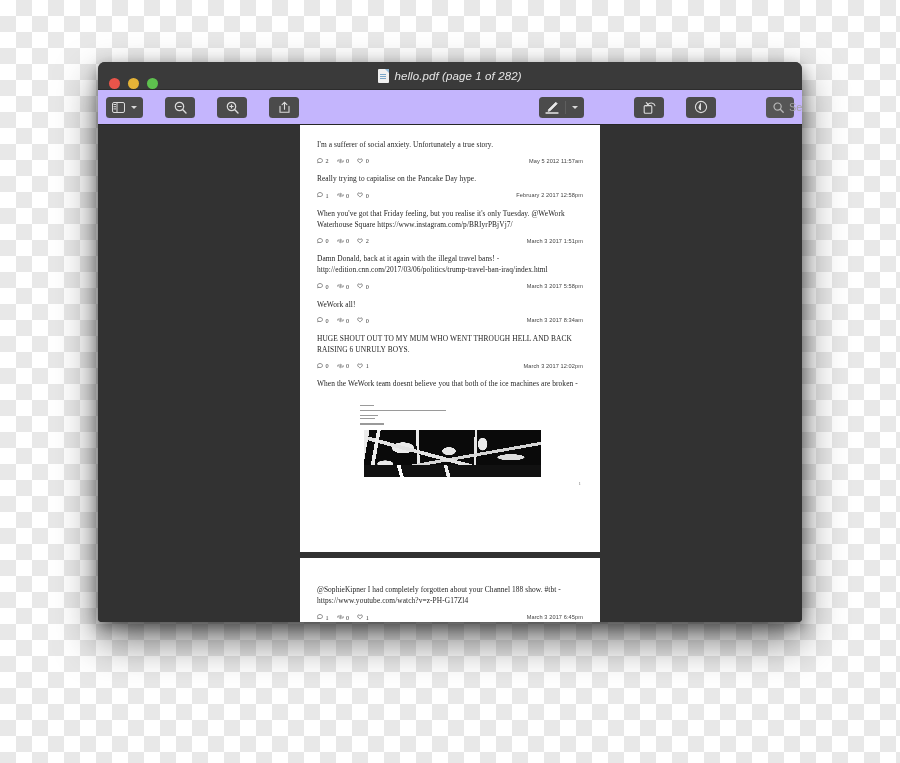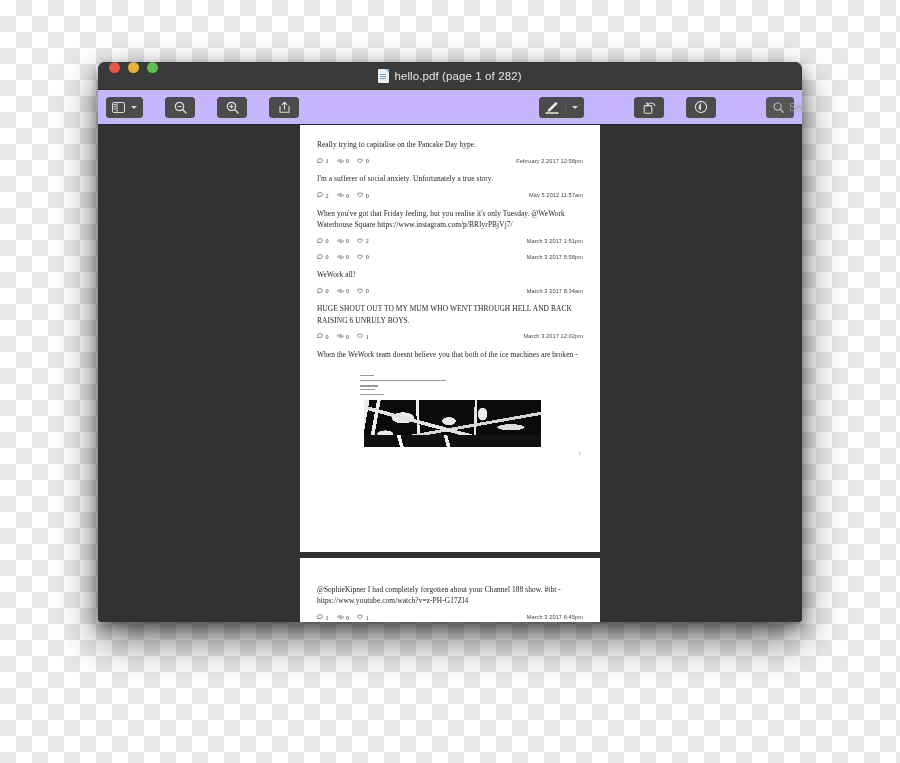--- a/index.html
+++ b/index.html
@@ -29,22 +29,23 @@
     box-shadow:0 18px 42px rgba(0,0,0,0.55), 0 5px 14px rgba(0,0,0,0.4);
     overflow:hidden;
     display:flex;flex-direction:column;
   }
   
   #titlebar{
     height:27px;
     background:#3a3a3a;
     position:relative;
     flex:0 0 auto;
-    display:flex;align-items:flex-start;
+    display:flex;align-items:flex-end;
     border-bottom:1px solid #2c2c2c;
+    font-style:italic;
   }
   .lights{display:flex;gap:8px;padding-left:11px;align-items:center;}
   .light{width:11px;height:11px;border-radius:50%;}
   .l-close{background:#e8544a;}
   .l-min{background:#e5b337;}
   .l-max{background:#5ec14e;}
   .title-wrap{
     position:absolute;left:0;right:0;top:0;bottom:0;
     display:flex;align-items:center;justify-content:center;
     gap:5px;pointer-events:none;
@@ -311,20 +312,50 @@
     </div>
 
   </div>
 
   <div id="content">
     <div id="pages">
 
       <div class="page" id="page1">
 
         <div class="tweet">
+          <p class="tweet-text">I'm a sufferer of social anxiety. Unfortunately a true story.</p>
+          <div class="meta-row">
+            <div class="stats">
+              <span class="stat">
+                <svg width="6" height="6" viewBox="0 0 8 8">
+                    <path d="M4 0.7 C6 0.7 7.3 1.9 7.3 3.4 C7.3 4.9 6 6.1 4 6.1 C3.4 6.1 2.9 6 2.4 5.8 L0.9 6.5 L1.4 5.2 C0.9 4.7 0.7 4.1 0.7 3.4 C0.7 1.9 2 0.7 4 0.7 Z" fill="none" stroke="#444" stroke-width="0.8"></path>
+                  </svg>
+                <span class="stat-num">2</span>
+              </span>
+              <span class="stat">
+                <svg width="7" height="6" viewBox="0 0 10 8">
+                    <path d="M1.2 5.2 V2.6 H6.2" fill="none" stroke="#444" stroke-width="0.8"></path>
+                    <path d="M4.9 1.4 L6.4 2.6 L4.9 3.8" fill="none" stroke="#444" stroke-width="0.8" stroke-linejoin="round"></path>
+                    <path d="M8.8 2.8 V5.4 H3.8" fill="none" stroke="#444" stroke-width="0.8"></path>
+                    <path d="M5.1 4.2 L3.6 5.4 L5.1 6.6" fill="none" stroke="#444" stroke-width="0.8" stroke-linejoin="round"></path>
+                  </svg>
+                <span class="stat-num">0</span>
+              </span>
+              <span class="stat">
+                <svg width="6" height="6" viewBox="0 0 8 8">
+                    <path d="M4 6.6 C4 6.6 0.8 4.6 0.8 2.8 C0.8 1.8 1.6 1.1 2.4 1.1 C3.1 1.1 3.7 1.6 4 2.1 C4.3 1.6 4.9 1.1 5.6 1.1 C6.4 1.1 7.2 1.8 7.2 2.8 C7.2 4.6 4 6.6 4 6.6 Z" fill="none" stroke="#444" stroke-width="0.8"></path>
+                  </svg>
+                <span class="stat-num">0</span>
+              </span>
+            </div>
+            <span class="timestamp">May 5 2012 11:57am</span>
+          </div>
+        </div>
+
+        <div class="tweet">
           <p class="tweet-text">Really trying to capitalise on the Pancake Day hype.</p>
           <div class="meta-row">
             <div class="stats">
               <span class="stat">
                 <svg width="6" height="6" viewBox="0 0 8 8">
                     <path d="M4 0.7 C6 0.7 7.3 1.9 7.3 3.4 C7.3 4.9 6 6.1 4 6.1 C3.4 6.1 2.9 6 2.4 5.8 L0.9 6.5 L1.4 5.2 C0.9 4.7 0.7 4.1 0.7 3.4 C0.7 1.9 2 0.7 4 0.7 Z" fill="none" stroke="#444" stroke-width="0.8"></path>
                   </svg>
                 <span class="stat-num">1</span>
               </span>
               <span class="stat">
@@ -341,80 +372,51 @@
                     <path d="M4 6.6 C4 6.6 0.8 4.6 0.8 2.8 C0.8 1.8 1.6 1.1 2.4 1.1 C3.1 1.1 3.7 1.6 4 2.1 C4.3 1.6 4.9 1.1 5.6 1.1 C6.4 1.1 7.2 1.8 7.2 2.8 C7.2 4.6 4 6.6 4 6.6 Z" fill="none" stroke="#444" stroke-width="0.8"></path>
                   </svg>
                 <span class="stat-num">0</span>
               </span>
             </div>
             <span class="timestamp">February 2 2017 12:58pm</span>
           </div>
         </div>
 
         <div class="tweet">
-          <p class="tweet-text">I'm a sufferer of social anxiety. Unfortunately a true story.</p>
-          <div class="meta-row">
-            <div class="stats">
-              <span class="stat">
-                <svg width="6" height="6" viewBox="0 0 8 8">
-                    <path d="M4 0.7 C6 0.7 7.3 1.9 7.3 3.4 C7.3 4.9 6 6.1 4 6.1 C3.4 6.1 2.9 6 2.4 5.8 L0.9 6.5 L1.4 5.2 C0.9 4.7 0.7 4.1 0.7 3.4 C0.7 1.9 2 0.7 4 0.7 Z" fill="none" stroke="#444" stroke-width="0.8"></path>
+          <p class="tweet-text">When you've got that Friday feeling, but you realise it's only Tuesday. @WeWork Waterhouse Square https://www.instagram.com/p/BRIyrPBjVj7/</p>
+          <div class="meta-row">
+            <div class="stats">
+              <span class="stat">
+                <svg width="6" height="6" viewBox="0 0 8 8">
+                    <path d="M4 0.7 C6 0.7 7.3 1.9 7.3 3.4 C7.3 4.9 6 6.1 4 6.1 C3.4 6.1 2.9 6 2.4 5.8 L0.9 6.5 L1.4 5.2 C0.9 4.7 0.7 4.1 0.7 3.4 C0.7 1.9 2 0.7 4 0.7 Z" fill="none" stroke="#444" stroke-width="0.8"></path>
+                  </svg>
+                <span class="stat-num">0</span>
+              </span>
+              <span class="stat">
+                <svg width="7" height="6" viewBox="0 0 10 8">
+                    <path d="M1.2 5.2 V2.6 H6.2" fill="none" stroke="#444" stroke-width="0.8"></path>
+                    <path d="M4.9 1.4 L6.4 2.6 L4.9 3.8" fill="none" stroke="#444" stroke-width="0.8" stroke-linejoin="round"></path>
+                    <path d="M8.8 2.8 V5.4 H3.8" fill="none" stroke="#444" stroke-width="0.8"></path>
+                    <path d="M5.1 4.2 L3.6 5.4 L5.1 6.6" fill="none" stroke="#444" stroke-width="0.8" stroke-linejoin="round"></path>
+                  </svg>
+                <span class="stat-num">0</span>
+              </span>
+              <span class="stat">
+                <svg width="6" height="6" viewBox="0 0 8 8">
+                    <path d="M4 6.6 C4 6.6 0.8 4.6 0.8 2.8 C0.8 1.8 1.6 1.1 2.4 1.1 C3.1 1.1 3.7 1.6 4 2.1 C4.3 1.6 4.9 1.1 5.6 1.1 C6.4 1.1 7.2 1.8 7.2 2.8 C7.2 4.6 4 6.6 4 6.6 Z" fill="none" stroke="#444" stroke-width="0.8"></path>
                   </svg>
                 <span class="stat-num">2</span>
               </span>
-              <span class="stat">
-                <svg width="7" height="6" viewBox="0 0 10 8">
-                    <path d="M1.2 5.2 V2.6 H6.2" fill="none" stroke="#444" stroke-width="0.8"></path>
-                    <path d="M4.9 1.4 L6.4 2.6 L4.9 3.8" fill="none" stroke="#444" stroke-width="0.8" stroke-linejoin="round"></path>
-                    <path d="M8.8 2.8 V5.4 H3.8" fill="none" stroke="#444" stroke-width="0.8"></path>
-                    <path d="M5.1 4.2 L3.6 5.4 L5.1 6.6" fill="none" stroke="#444" stroke-width="0.8" stroke-linejoin="round"></path>
-                  </svg>
-                <span class="stat-num">0</span>
-              </span>
-              <span class="stat">
-                <svg width="6" height="6" viewBox="0 0 8 8">
-                    <path d="M4 6.6 C4 6.6 0.8 4.6 0.8 2.8 C0.8 1.8 1.6 1.1 2.4 1.1 C3.1 1.1 3.7 1.6 4 2.1 C4.3 1.6 4.9 1.1 5.6 1.1 C6.4 1.1 7.2 1.8 7.2 2.8 C7.2 4.6 4 6.6 4 6.6 Z" fill="none" stroke="#444" stroke-width="0.8"></path>
-                  </svg>
-                <span class="stat-num">0</span>
-              </span>
-            </div>
-            <span class="timestamp">May 5 2012 11:57am</span>
-          </div>
-        </div>
-
-        <div class="tweet">
-          <p class="tweet-text">When you've got that Friday feeling, but you realise it's only Tuesday. @WeWork Waterhouse Square https://www.instagram.com/p/BRIyrPBjVj7/</p>
-          <div class="meta-row">
-            <div class="stats">
-              <span class="stat">
-                <svg width="6" height="6" viewBox="0 0 8 8">
-                    <path d="M4 0.7 C6 0.7 7.3 1.9 7.3 3.4 C7.3 4.9 6 6.1 4 6.1 C3.4 6.1 2.9 6 2.4 5.8 L0.9 6.5 L1.4 5.2 C0.9 4.7 0.7 4.1 0.7 3.4 C0.7 1.9 2 0.7 4 0.7 Z" fill="none" stroke="#444" stroke-width="0.8"></path>
-                  </svg>
-                <span class="stat-num">0</span>
-              </span>
-              <span class="stat">
-                <svg width="7" height="6" viewBox="0 0 10 8">
-                    <path d="M1.2 5.2 V2.6 H6.2" fill="none" stroke="#444" stroke-width="0.8"></path>
-                    <path d="M4.9 1.4 L6.4 2.6 L4.9 3.8" fill="none" stroke="#444" stroke-width="0.8" stroke-linejoin="round"></path>
-                    <path d="M8.8 2.8 V5.4 H3.8" fill="none" stroke="#444" stroke-width="0.8"></path>
-                    <path d="M5.1 4.2 L3.6 5.4 L5.1 6.6" fill="none" stroke="#444" stroke-width="0.8" stroke-linejoin="round"></path>
-                  </svg>
-                <span class="stat-num">0</span>
-              </span>
-              <span class="stat">
-                <svg width="6" height="6" viewBox="0 0 8 8">
-                    <path d="M4 6.6 C4 6.6 0.8 4.6 0.8 2.8 C0.8 1.8 1.6 1.1 2.4 1.1 C3.1 1.1 3.7 1.6 4 2.1 C4.3 1.6 4.9 1.1 5.6 1.1 C6.4 1.1 7.2 1.8 7.2 2.8 C7.2 4.6 4 6.6 4 6.6 Z" fill="none" stroke="#444" stroke-width="0.8"></path>
-                  </svg>
-                <span class="stat-num">2</span>
-              </span>
             </div>
             <span class="timestamp">March 3 2017 1:51pm</span>
           </div>
         </div>
 
         <div class="tweet">
+          <p class="tweet-text">Damn Donald, back at it again with the illegal travel bans! - http://edition.cnn.com/2017/03/06/politics/trump-travel-ban-iraq/index.html</p>
           <div class="meta-row">
             <div class="stats">
               <span class="stat">
                 <svg width="6" height="6" viewBox="0 0 8 8">
                     <path d="M4 0.7 C6 0.7 7.3 1.9 7.3 3.4 C7.3 4.9 6 6.1 4 6.1 C3.4 6.1 2.9 6 2.4 5.8 L0.9 6.5 L1.4 5.2 C0.9 4.7 0.7 4.1 0.7 3.4 C0.7 1.9 2 0.7 4 0.7 Z" fill="none" stroke="#444" stroke-width="0.8"></path>
                   </svg>
                 <span class="stat-num">0</span>
               </span>
               <span class="stat">
                 <svg width="7" height="6" viewBox="0 0 10 8">

